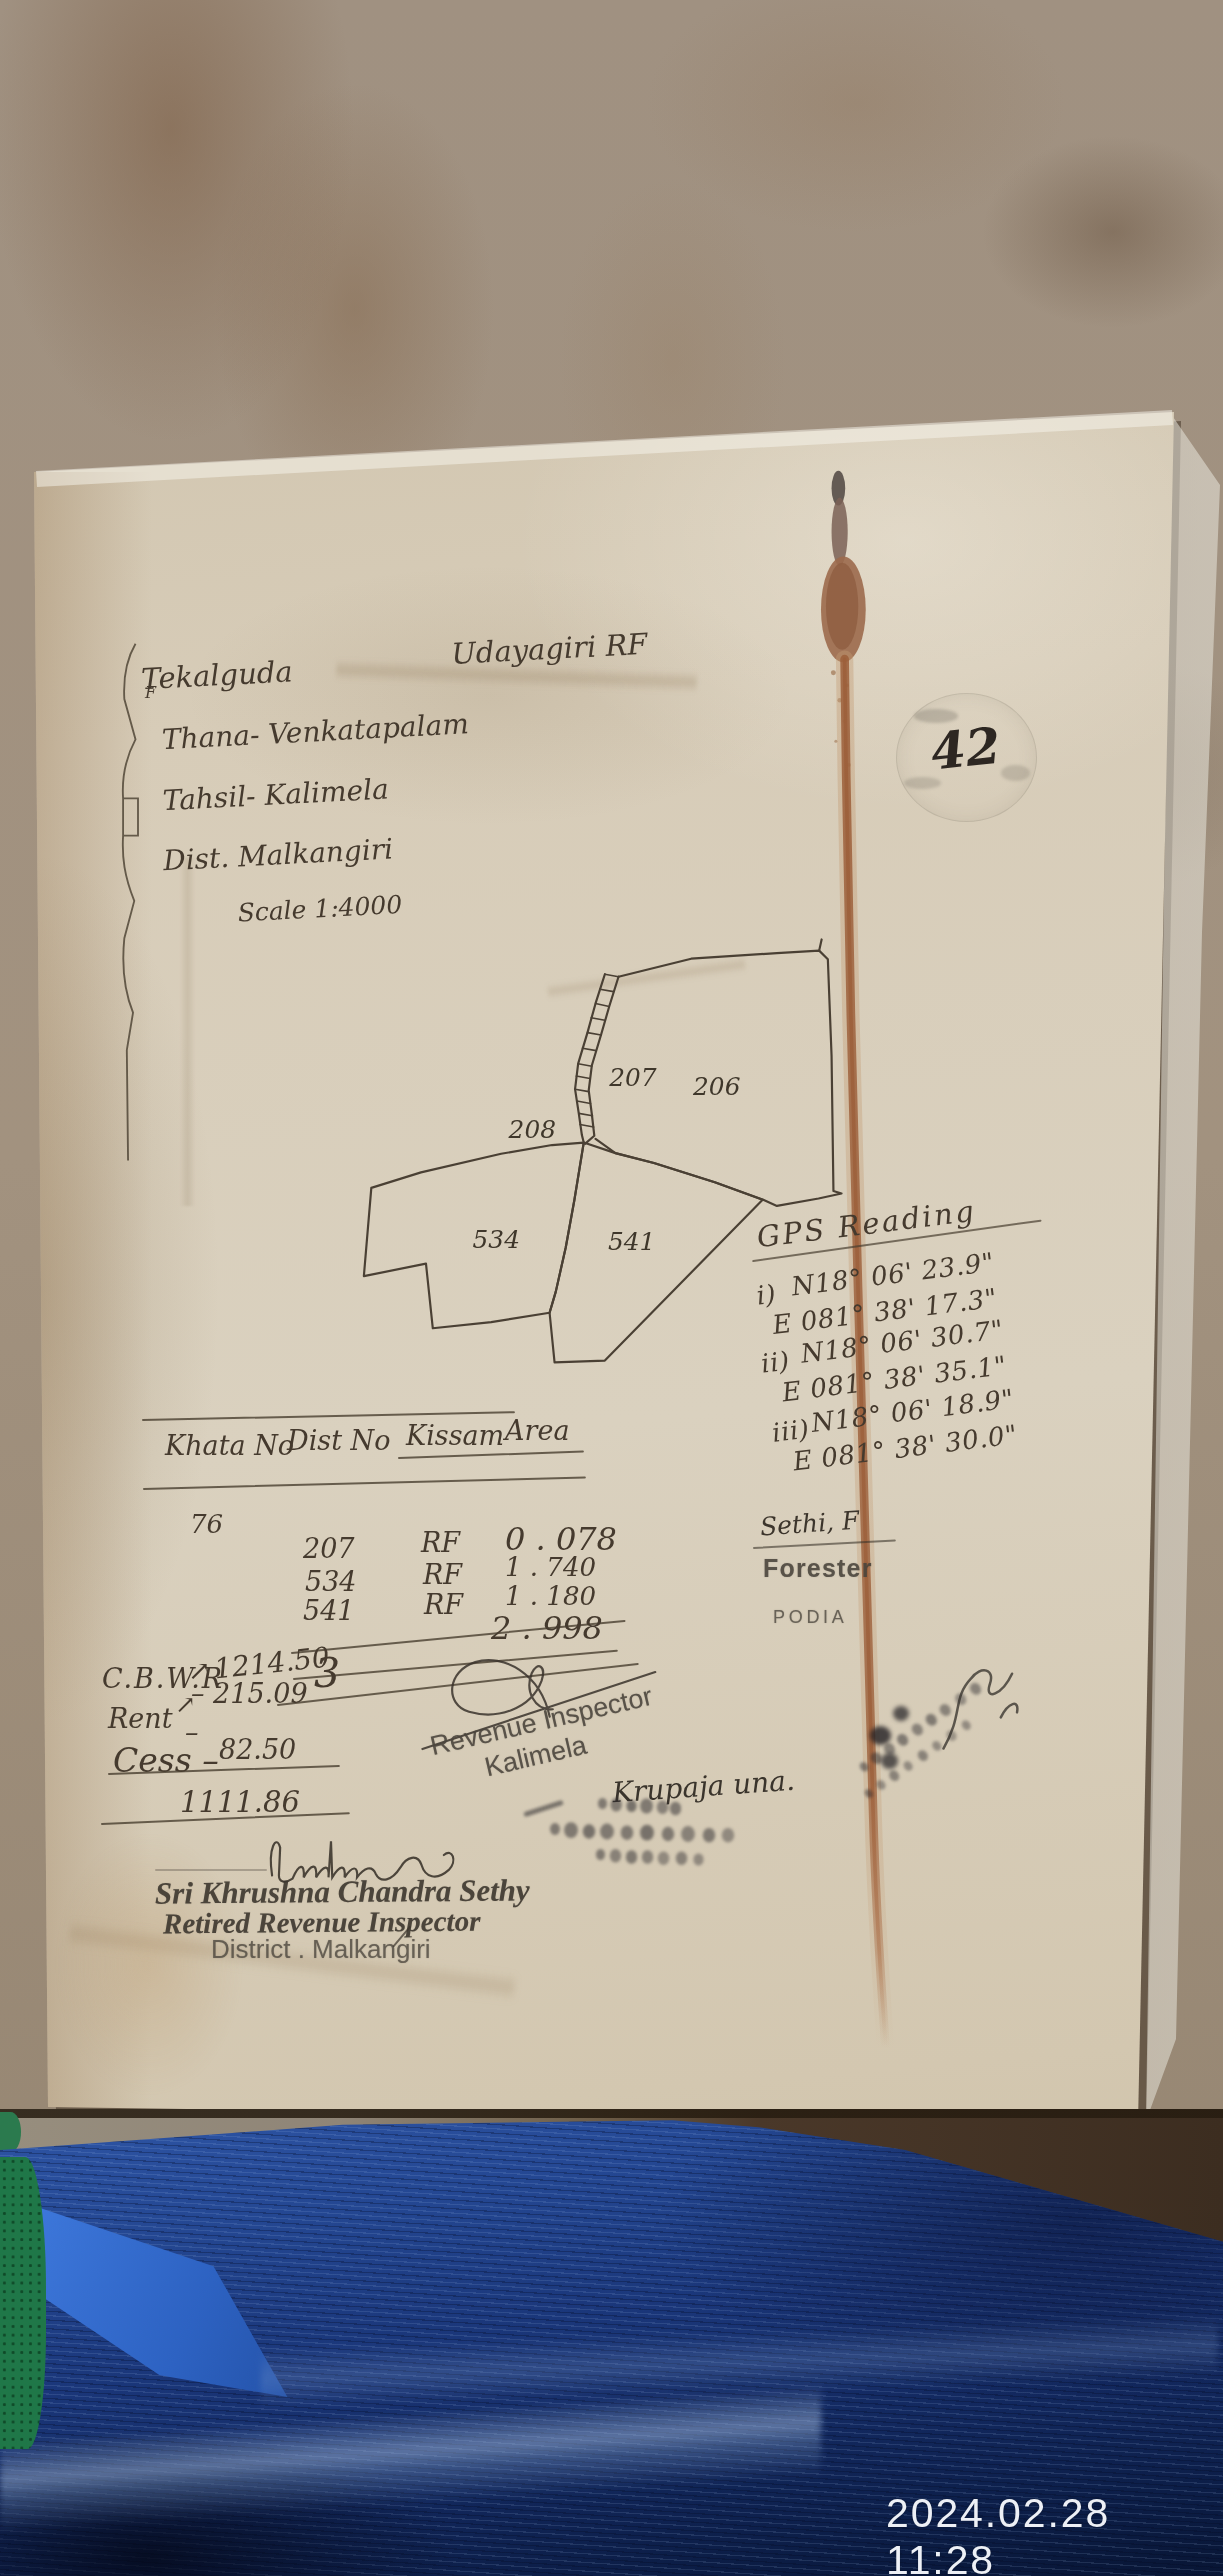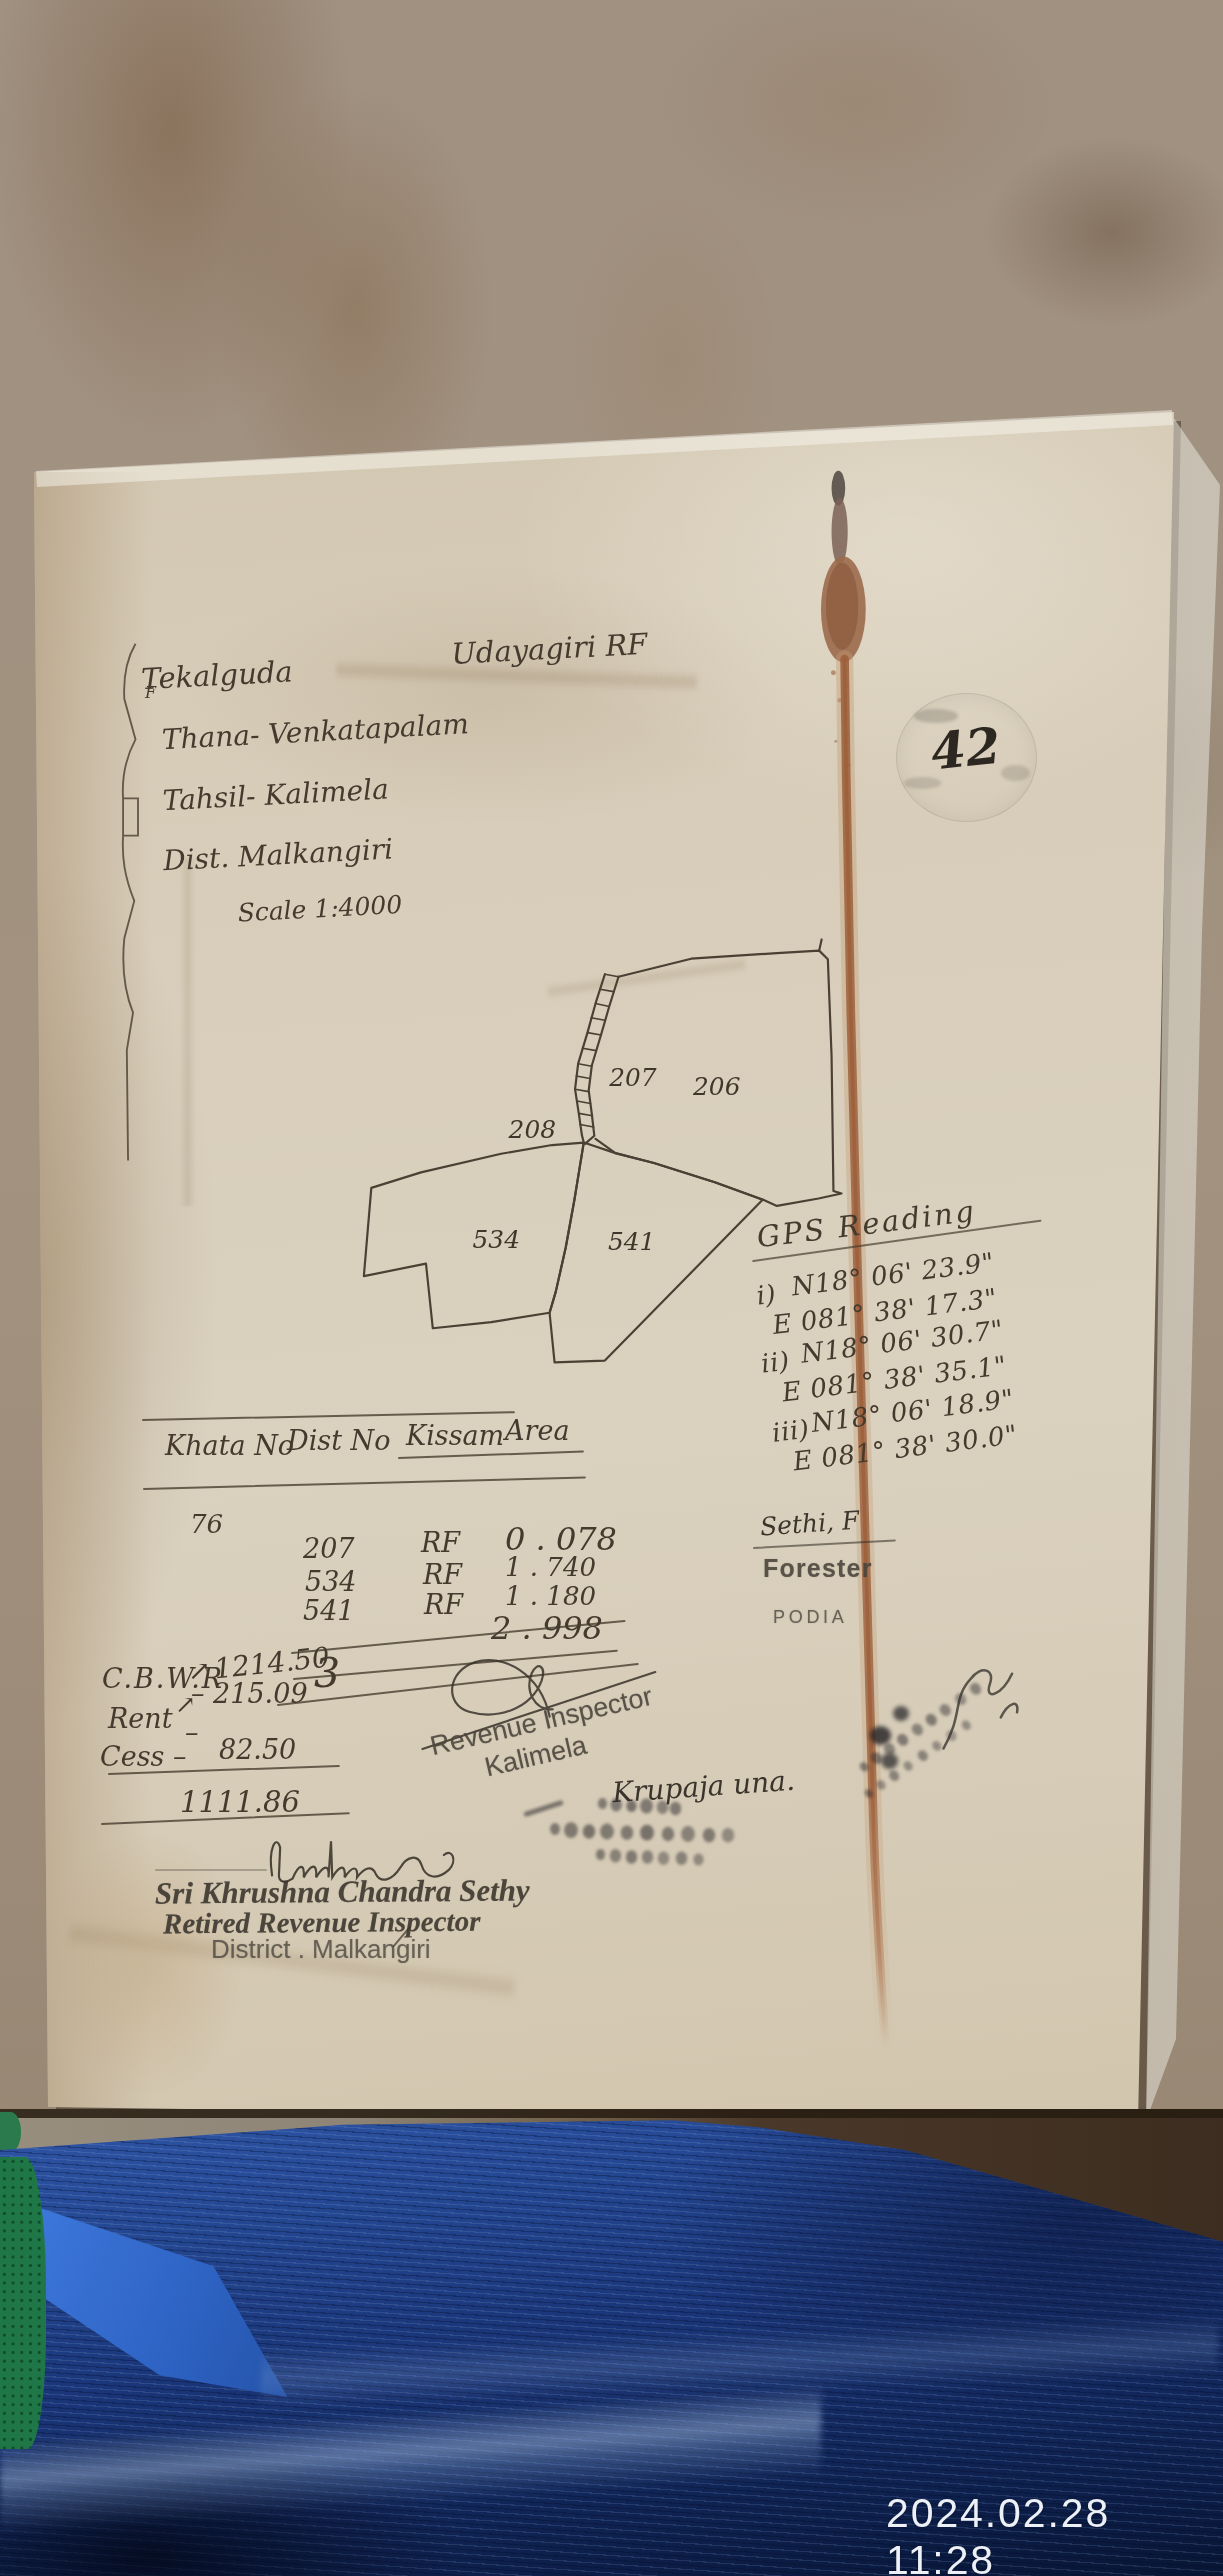--- a/index.html
+++ b/index.html
@@ -191,21 +191,21 @@
     <div class="uline" style="left:277px;top:1704px;width:364px;transform:rotate(-6.5deg);"></div>
     <div class="abs hw" style="left:314px;top:1649px;font-size:41px;">3</div>
 
     <div class="abs hw" style="left:214px;top:1646px;font-size:28px;transform:rotate(-6deg);">1214.50,</div>
     <div class="abs hw" style="left:188px;top:1655px;font-size:27px;">↗</div>
     <div class="abs hw" style="left:102px;top:1663px;font-size:27px;letter-spacing:1.9px;">C.B.W.R</div>
     <div class="abs hw" style="left:191px;top:1678px;font-size:27px;">– 215.09</div>
     <div class="abs hw" style="left:108px;top:1703px;font-size:27px;">Rent</div>
     <div class="abs hw" style="left:175px;top:1690px;font-size:25px;">↗</div>
     <div class="abs hw" style="left:185px;top:1717px;font-size:27px;">–</div>
-    <div class="abs hw" style="left:100px;top:1741px;font-size:27px;">Cess –</div>
+    <div class="abs hw" style="left:113px;top:1741px;font-size:33px;">Cess –</div>
     <div class="abs hw" style="left:219px;top:1734px;font-size:27px;">82.50</div>
     <div class="uline" style="left:108px;top:1773px;width:232px;transform:rotate(-2deg);"></div>
     <div class="abs hw" style="left:180px;top:1785px;font-size:29px;">1111.86</div>
     <div class="uline" style="left:101px;top:1823px;width:249px;transform:rotate(-2.5deg);"></div>
 
     <svg style="left:410px;top:1636px;" width="267" height="118" viewBox="0 0 430 190">
       <path d="M225,130 C210,60 150,28 105,42 C60,56 55,110 95,122 C140,135 195,118 212,72 C220,48 205,40 196,60 C185,88 200,120 230,118 M20,182 L395,58" fill="none" stroke="rgba(58,51,43,.85)" stroke-width="3.5" stroke-linecap="round"></path>
     </svg>
     <div class="abs stampink" style="left:428px;top:1706px;font-size:27px;transform:rotate(-13deg);">Revenue Inspector</div>
     <div class="abs stampink" style="left:484px;top:1741px;font-size:27px;transform:rotate(-13deg);">Kalimela</div>

